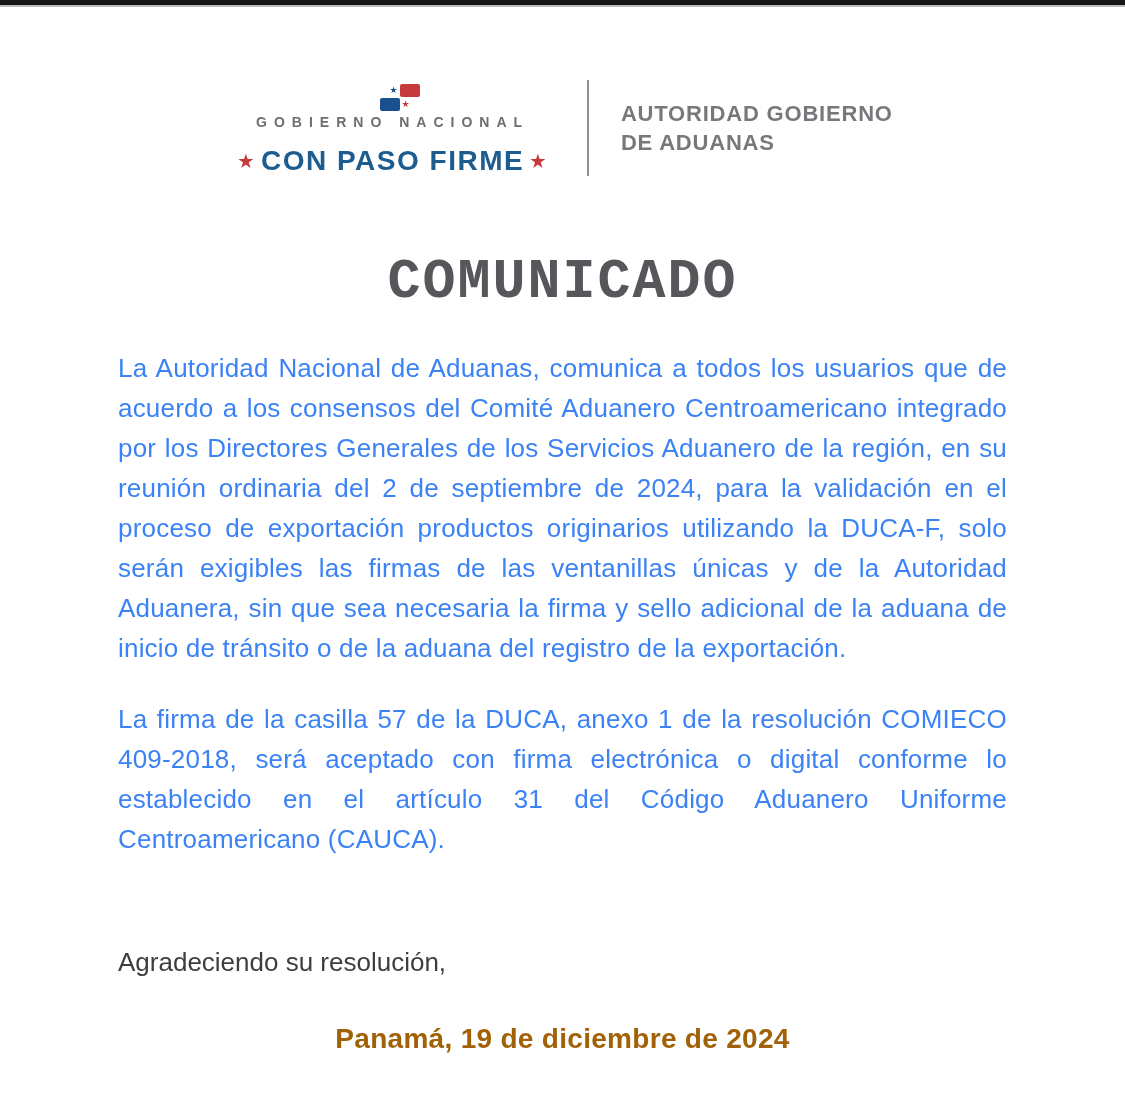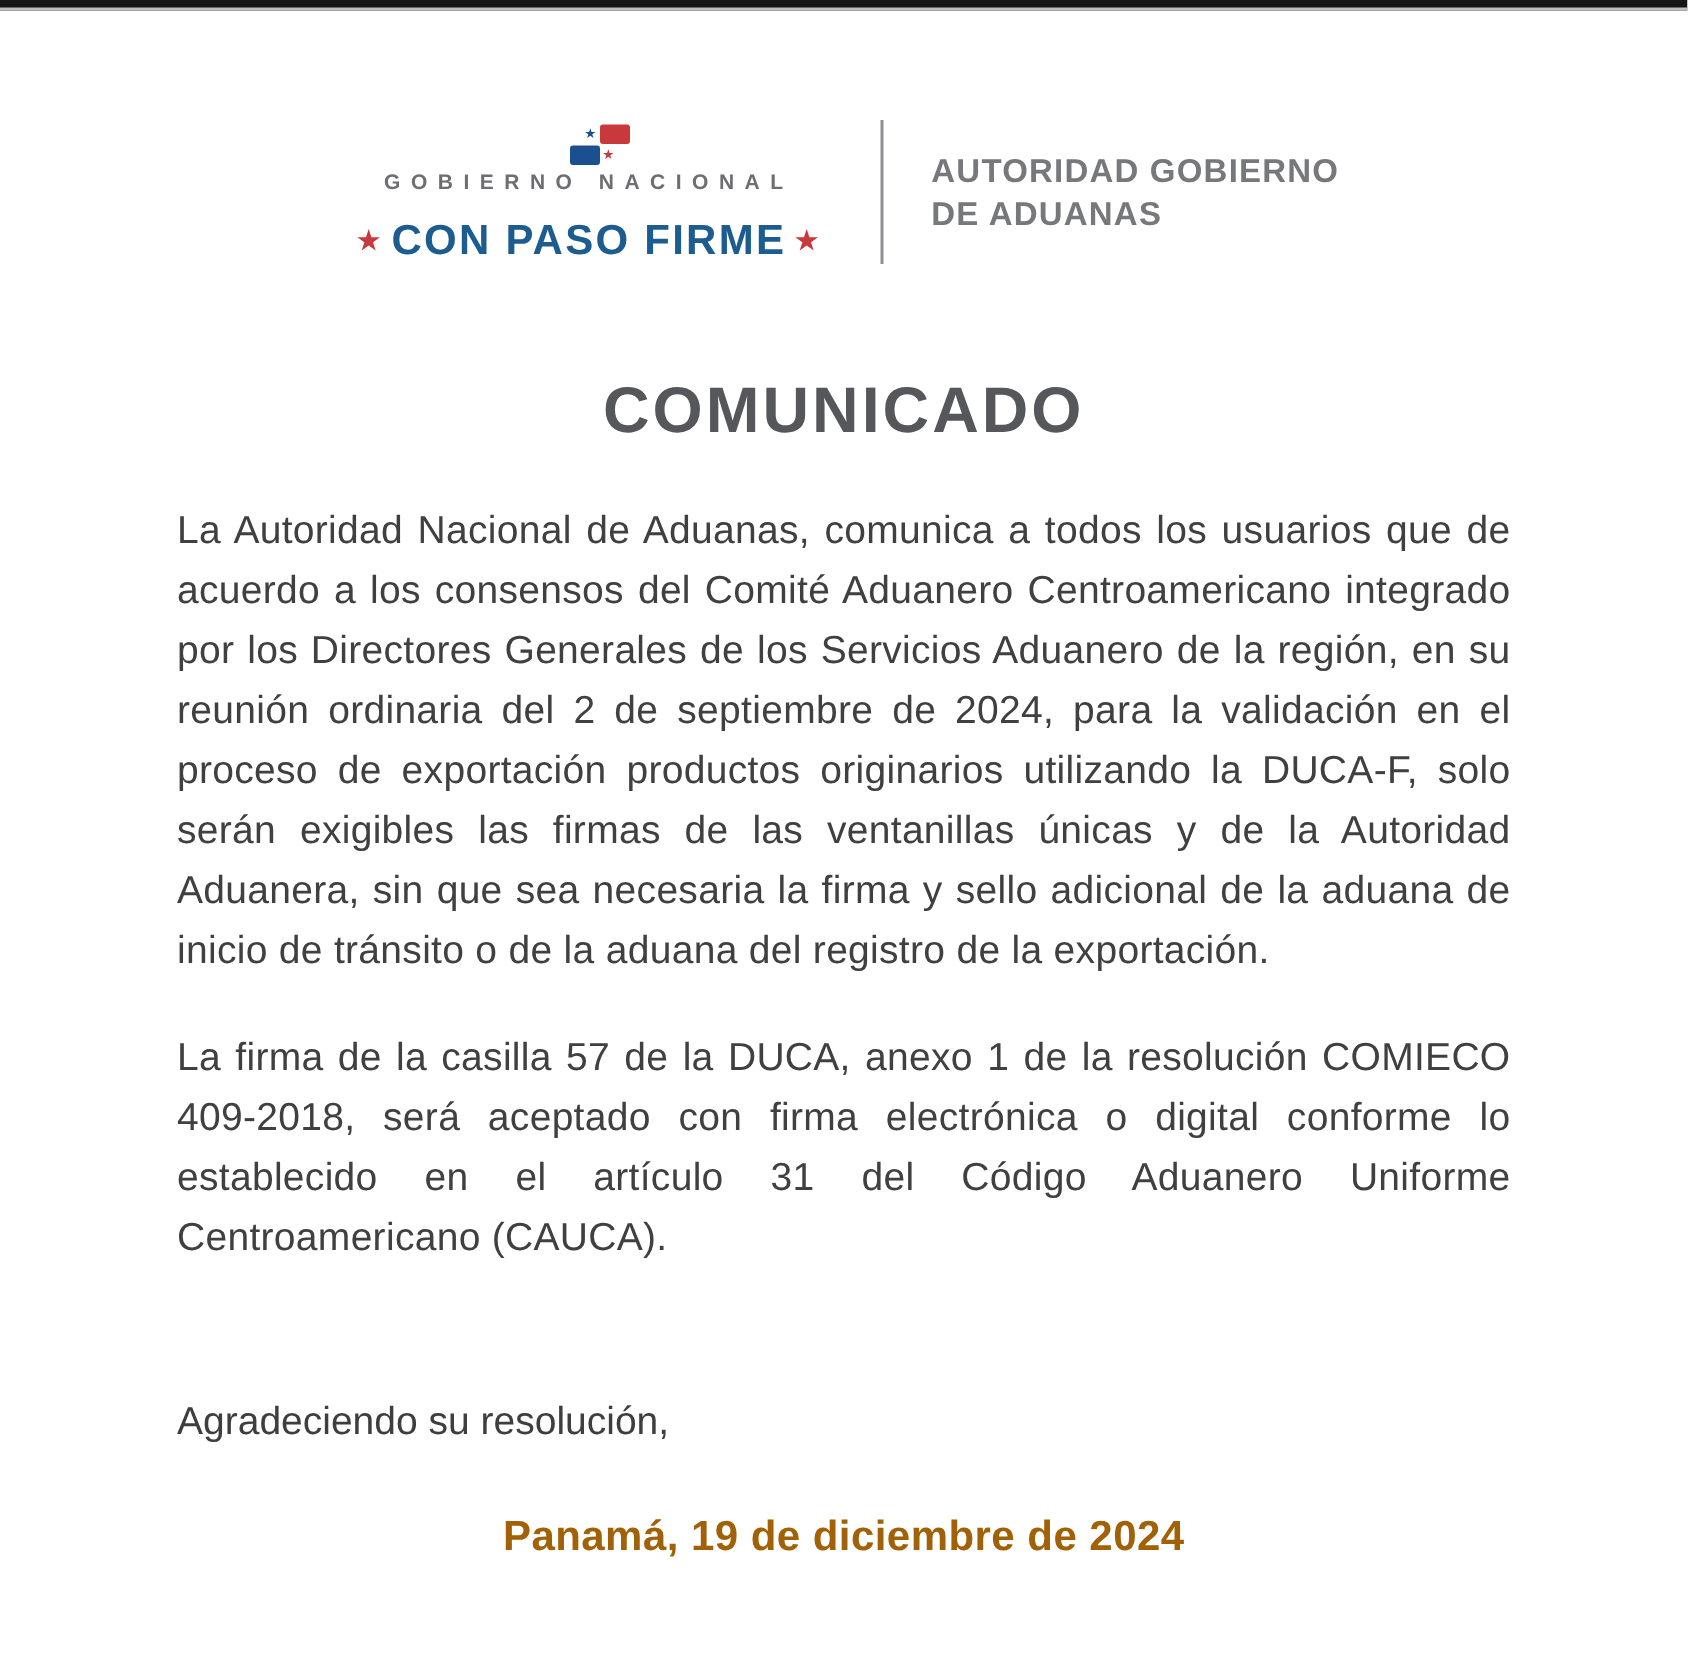--- a/index.html
+++ b/index.html
@@ -87,35 +87,36 @@
     letter-spacing: 0.8px;
     line-height: 29px;
     color: #77787b;
     text-align: left;
   }
 
   
   .doc-title {
     margin-top: 74px;
     text-align: center;
-    font-size: 43px;
+    font-size: 55px;
     font-weight: 700;
     letter-spacing: 2px;
     color: #56575b;
+    font-family: Liberation Mono, monospace;
   }
 
   .content {
     padding: 0 118px;
     margin-top: 34px;
   }
   .paragraph {
     font-size: 26px;
     line-height: 40px;
     letter-spacing: 0.2px;
-    color: #404040;
+    color: #3b82f6;
     text-align: justify;
     text-justify: inter-word;
   }
   .paragraph + .paragraph { margin-top: 31px; }
 
   .closing {
     margin-top: 88px;
     font-size: 26px;
     color: #3e3e40;
     text-align: left;

